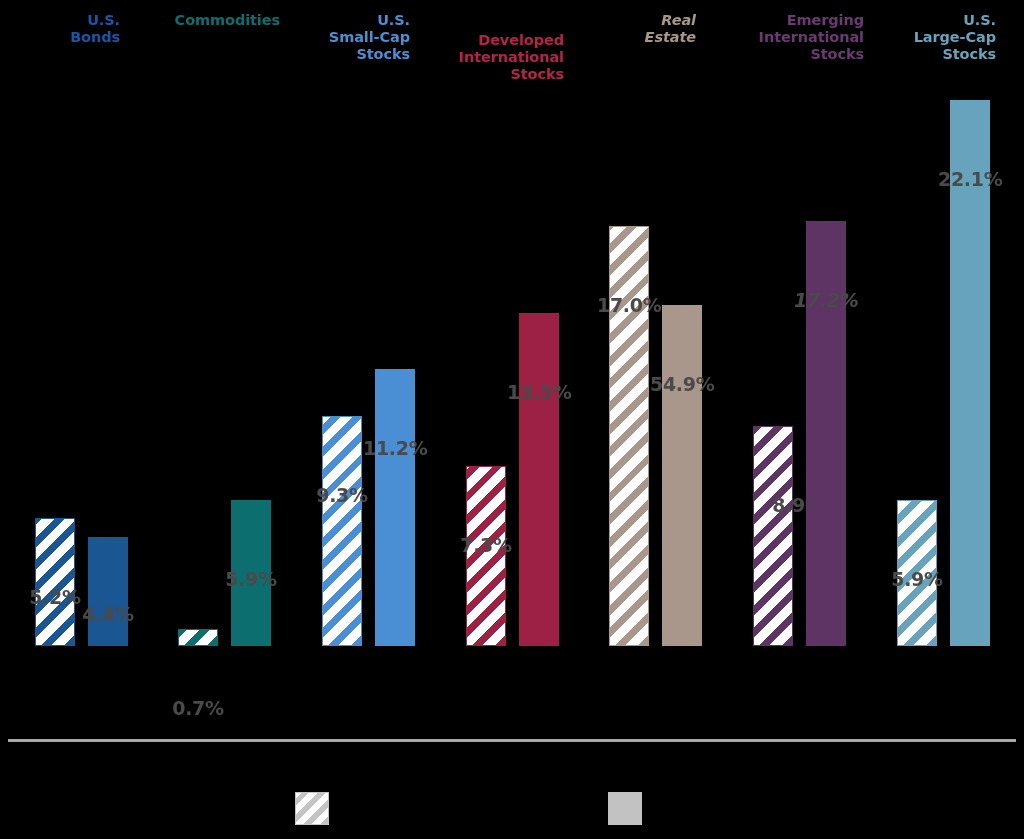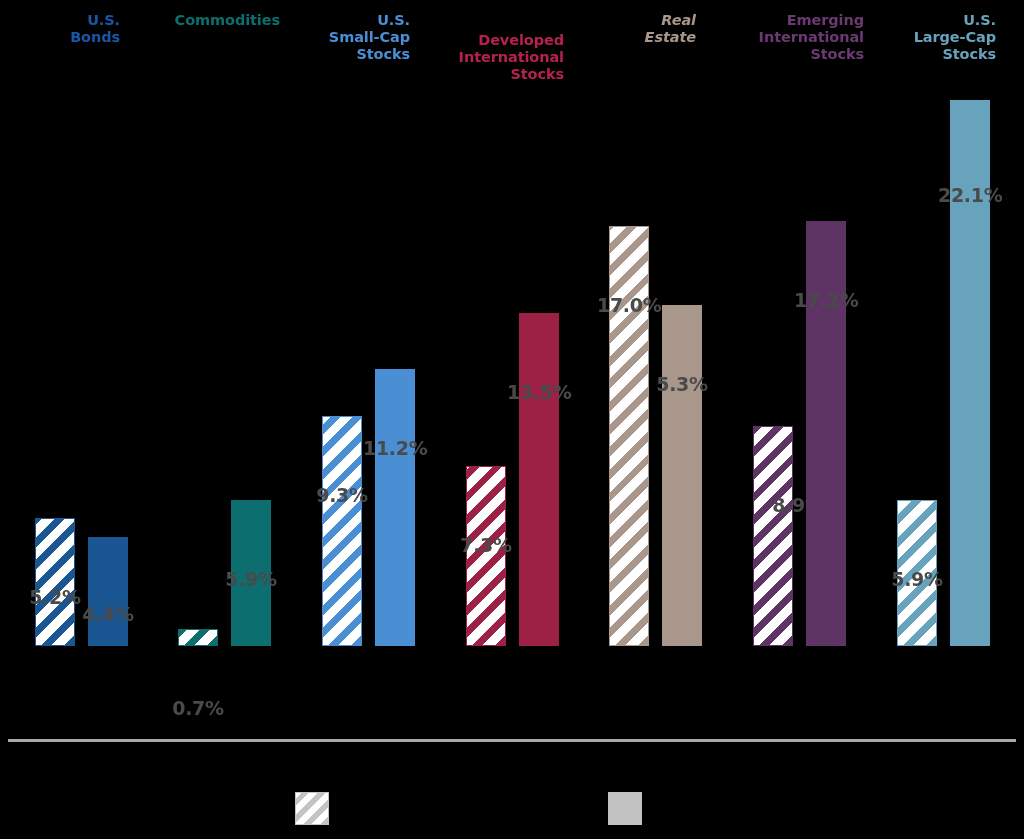--- a/index.html
+++ b/index.html
@@ -146,29 +146,29 @@
       <div class="bar-label" style="left: 310px; width: 64px; top: 484.29px;">9.3%</div>
       <div class="bar bar-solid" style="left: 375px; width: 40px; height: 276.64px; background-color: rgb(74, 143, 212);"></div>
       <div class="bar-label" style="left: 363px; width: 64px; top: 437.36px;">11.2%</div>
       <div class="bar bar-hatch" style="left: 466px; width: 40px; height: 180.31px; background-image: repeating-linear-gradient(-45deg, rgb(156, 33, 68) 0px, rgb(156, 33, 68) 7px, rgb(255, 255, 255) 7px, rgb(255, 255, 255) 16px); border: 1.5px solid rgb(156, 33, 68); box-sizing: border-box;"></div>
       <div class="bar-label" style="left: 454px; width: 64px; top: 533.69px;">7.3%</div>
       <div class="bar bar-solid" style="left: 519px; width: 40px; height: 333.45px; background-color: rgb(156, 33, 68);"></div>
       <div class="bar-label" style="left: 507px; width: 64px; top: 380.55px;">13.5%</div>
       <div class="bar bar-hatch" style="left: 609px; width: 40px; height: 419.9px; background-image: repeating-linear-gradient(-45deg, rgb(168, 151, 138) 0px, rgb(168, 151, 138) 7px, rgb(255, 255, 255) 7px, rgb(255, 255, 255) 16px); border: 1.5px solid rgb(168, 151, 138); box-sizing: border-box;"></div>
       <div class="bar-label" style="left: 597px; width: 64px; top: 294.1px;">17.0%</div>
       <div class="bar bar-solid" style="left: 662px; width: 40px; height: 340.86px; background-color: rgb(168, 151, 138);"></div>
-      <div class="bar-label" style="left: 650px; width: 64px; top: 373.14px;">5.3%</div>
+      <div class="bar-label" style="left: 650px; width: 64px; top: 373.14px;">54.9%</div>
       <div class="bar bar-hatch" style="left: 753px; width: 40px; height: 219.83px; background-image: repeating-linear-gradient(-45deg, rgb(93, 52, 100) 0px, rgb(93, 52, 100) 7px, rgb(255, 255, 255) 7px, rgb(255, 255, 255) 16px); border: 1.5px solid rgb(93, 52, 100); box-sizing: border-box;"></div>
       <div class="bar-label" style="left: 766px; width: 64px; top: 494.17px;">8.9%</div>
       <div class="bar bar-solid" style="left: 806px; width: 40px; height: 424.84px; background-color: rgb(93, 52, 100);"></div>
-      <div class="bar-label" style="left: 794px; width: 64px; top: 289.16px;">17.2%</div>
+      <div class="bar-label" style="left: 794px; width: 64px; top: 289.16px; font-style: italic;">17.2%</div>
       <div class="bar bar-hatch" style="left: 897px; width: 40px; height: 145.73px; background-image: repeating-linear-gradient(-45deg, rgb(104, 163, 189) 0px, rgb(104, 163, 189) 7px, rgb(255, 255, 255) 7px, rgb(255, 255, 255) 16px); border: 1.5px solid rgb(104, 163, 189); box-sizing: border-box;"></div>
       <div class="bar-label" style="left: 885px; width: 64px; top: 568.27px;">5.9%</div>
       <div class="bar bar-solid" style="left: 950px; width: 40px; height: 545.87px; background-color: rgb(104, 163, 189);"></div>
-      <div class="bar-label" style="left: 938px; width: 64px; top: 168.13px; margin-top: 16px;">22.1%</div>
+      <div class="bar-label" style="left: 938px; width: 64px; top: 168.13px;">22.1%</div>
     </div>
 
   <div class="legend">
       <div class="legend-item" style="left: 295px; top: 12px;">
         <span class="legend-swatch hatched"></span>
         <span class="legend-text"></span>
       </div>
       <div class="legend-item" style="left: 608px; top: 12px;">
         <span class="legend-swatch solid"></span>
         <span class="legend-text"></span>

